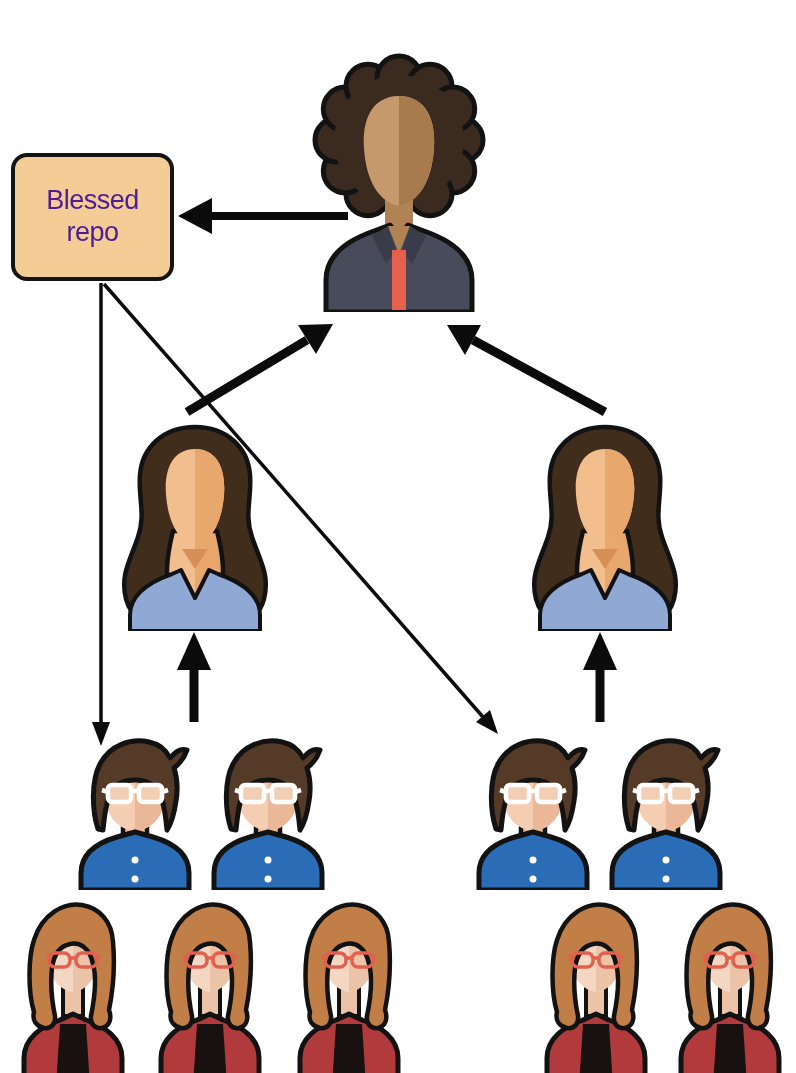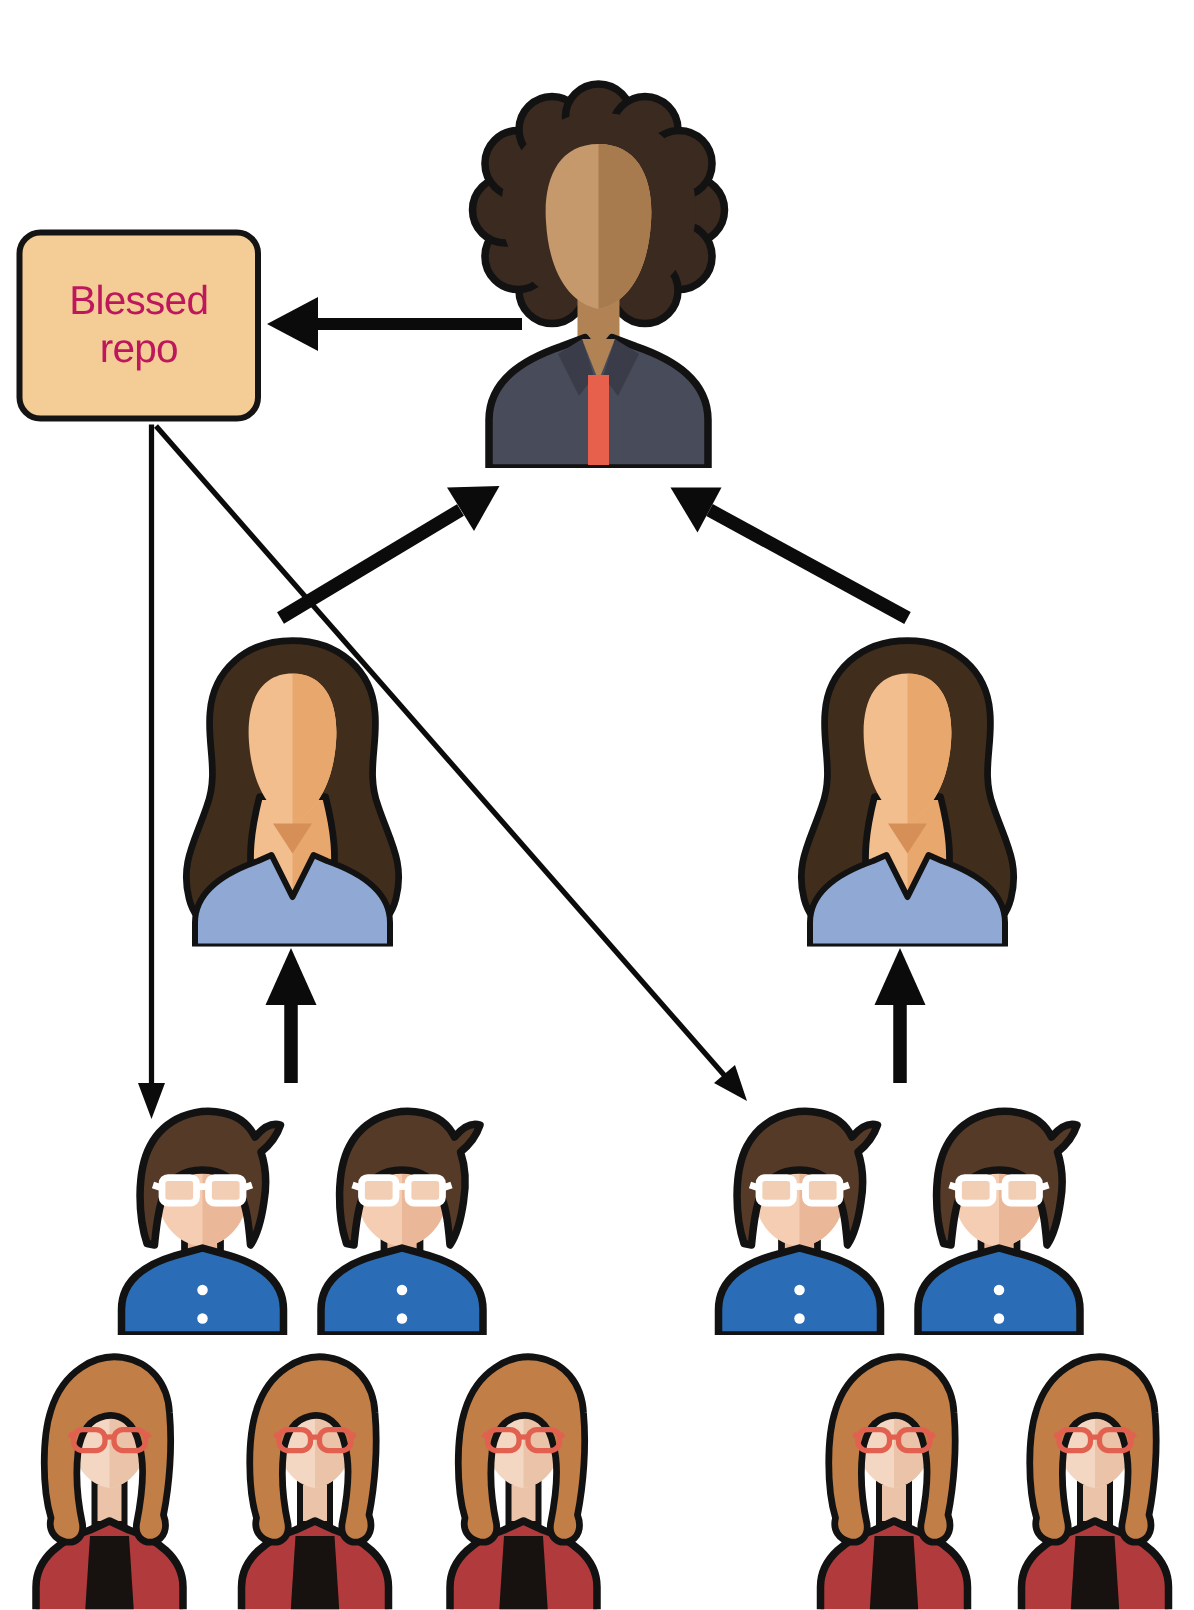--- a/index.html
+++ b/index.html
@@ -7,21 +7,21 @@
     position:relative;width:796px;height:1073px;background:#ffffff;
     overflow:hidden;font-family:"Liberation Sans",sans-serif;
   }
   .node-box{
     position:absolute;left:11px;top:153px;width:163px;height:128px;
     box-sizing:border-box;background:#F4CC95;border:4px solid #141414;
     border-radius:16px;display:flex;align-items:center;justify-content:center;
     text-align:center;
   }
   .node-box span{
-    font-size:27px;line-height:1.18;letter-spacing:-0.5px;color:#be185d;
+    font-size:27px;line-height:1.18;letter-spacing:-0.5px;color:#4c1d95;
     width:120px;
   }
   .av{position:absolute;}
   .arrows{position:absolute;left:0;top:0;width:796px;height:1073px;pointer-events:none;}
 </style>
 </head>
 <body>
 
 <div class="canvas">
 

